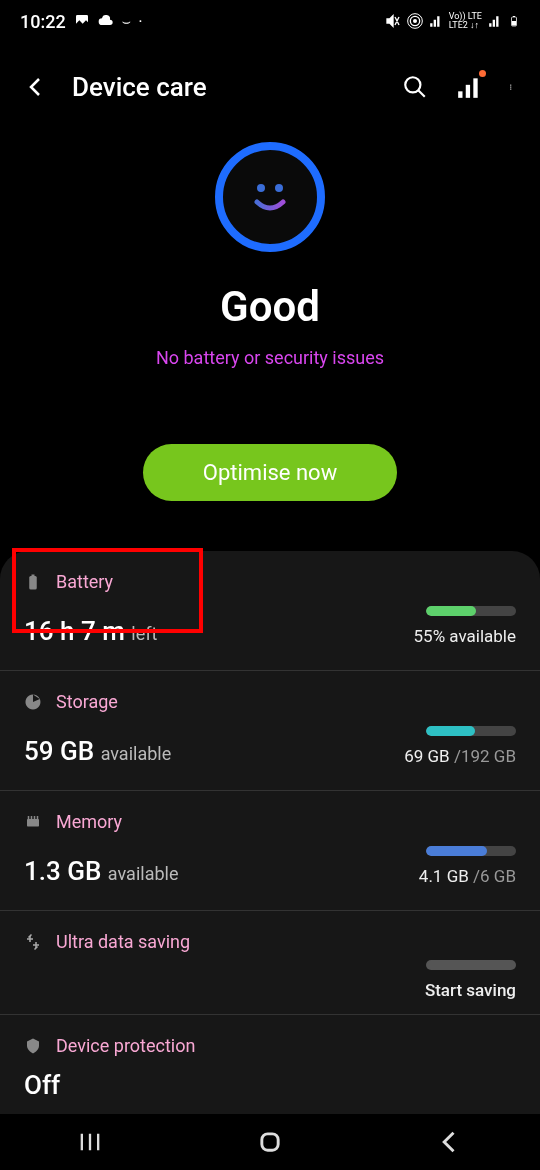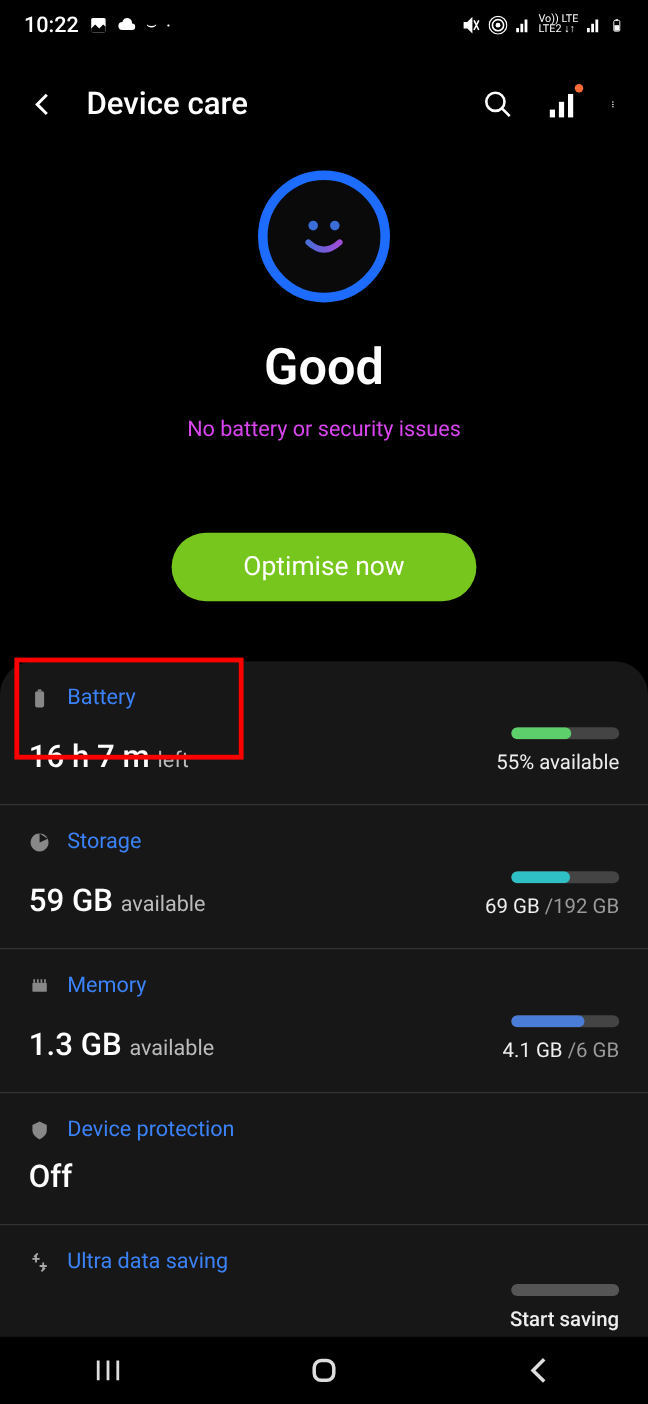--- a/index.html
+++ b/index.html
@@ -22,21 +22,21 @@
     .smiley { width: 50px; height: 50px; }
     .status-title { font-size: 42px; font-weight: 600; margin-bottom: 16px; }
     .status-subtitle { font-size: 18px; color: #d946ef; margin-bottom: 44px; }
     .optimise-btn { background: #77c61d; color: #fff; border: none; padding: 16px 60px; border-radius: 32px; font-size: 22px; font-weight: 400; margin-top: 32px; }
     
     .panel { background: #171717; border-radius: 28px 28px 0 0; margin-top: 20px; padding: 0; }
     .item { padding: 20px 24px 24px; border-bottom: 1px solid #333; position: relative; }
     .item:last-child { border-bottom: none; }
     .item-header { display: flex; align-items: center; gap: 14px; margin-bottom: 14px; }
     .item-icon { width: 18px; height: 18px; fill: #888; }
-    .item-label { font-size: 18px; color: #3b82f6; }
+    .item-label { font-size: 18px; color: #f9a8d4; }
     .item-content { display: flex; justify-content: space-between; align-items: flex-end; }
     .item-main { font-size: 26px; font-weight: 500; }
     .item-main .sub { font-size: 18px; font-weight: 400; color: #bbb; }
     .item-right { text-align: right; }
     .progress { width: 90px; height: 10px; background: #444; border-radius: 5px; margin-bottom: 10px; margin-left: auto; overflow: hidden; }
     .progress-fill { height: 100%; border-radius: 5px; }
     .item-right-text { font-size: 17px; color: #eee; }
     .item-right-text .sub { color: #999; }
     
     .highlight-box { position: absolute; border: 4px solid #ff0000; top: 548px; left: 12px; width: 191px; height: 85px; pointer-events: none; }
@@ -190,48 +190,48 @@
         <div class="progress">
             <div class="progress-fill" id="memory-fill" style="width: 68%; background: rgb(74, 125, 216);"></div>
           </div>
         <div class="item-right-text">
           <span>4.1 GB</span> <span class="sub">/6 GB</span>
         </div>
       </div>
     </div>
   </div>
 
-  <div class="item">
-    <div class="item-header">
-      <svg class="item-icon" viewBox="0 0 24 24">
-          <path d="M12 2 L20 6 L20 12 C20 18 12 22 12 22 C12 22 4 18 4 12 L4 6 Z"></path>
-        </svg>
-      <span class="item-label">Device protection</span>
-    </div>
-    <div class="item-content">
-      <div class="item-main">Off</div>
-    </div>
-  </div>
-
   <div class="item" style="padding-bottom:14px">
     <div class="item-header" style="margin-bottom:8px">
       <svg class="item-icon" viewBox="0 0 24 24">
           <path d="M8 4 L8 12 M16 12 L16 20 M4 8 L12 8 M12 16 L20 16" stroke="#aaa" stroke-width="2"></path>
           <path d="M6 6 L10 2 M14 22 L18 18" stroke="#aaa" stroke-width="2"></path>
         </svg>
       <span class="item-label">Ultra data saving</span>
     </div>
     <div class="item-content">
       <div></div>
       <div class="item-right">
         <div class="progress" style="background:#555">
             <div class="progress-fill" style="width:0"></div>
           </div>
         <div class="item-right-text" style="font-weight:500">Start saving</div>
       </div>
+    </div>
+  </div>
+
+  <div class="item">
+    <div class="item-header">
+      <svg class="item-icon" viewBox="0 0 24 24">
+          <path d="M12 2 L20 6 L20 12 C20 18 12 22 12 22 C12 22 4 18 4 12 L4 6 Z"></path>
+        </svg>
+      <span class="item-label">Device protection</span>
+    </div>
+    <div class="item-content">
+      <div class="item-main">Off</div>
     </div>
   </div>
 
 </div>
 
 <div class="highlight-box"></div>
 
 <div class="nav-bar">
   <svg class="nav-btn" viewBox="0 0 24 24" stroke="#ddd" stroke-width="2">
       <path d="M5 5 L5 19 M12 5 L12 19 M19 5 L19 19"></path>

